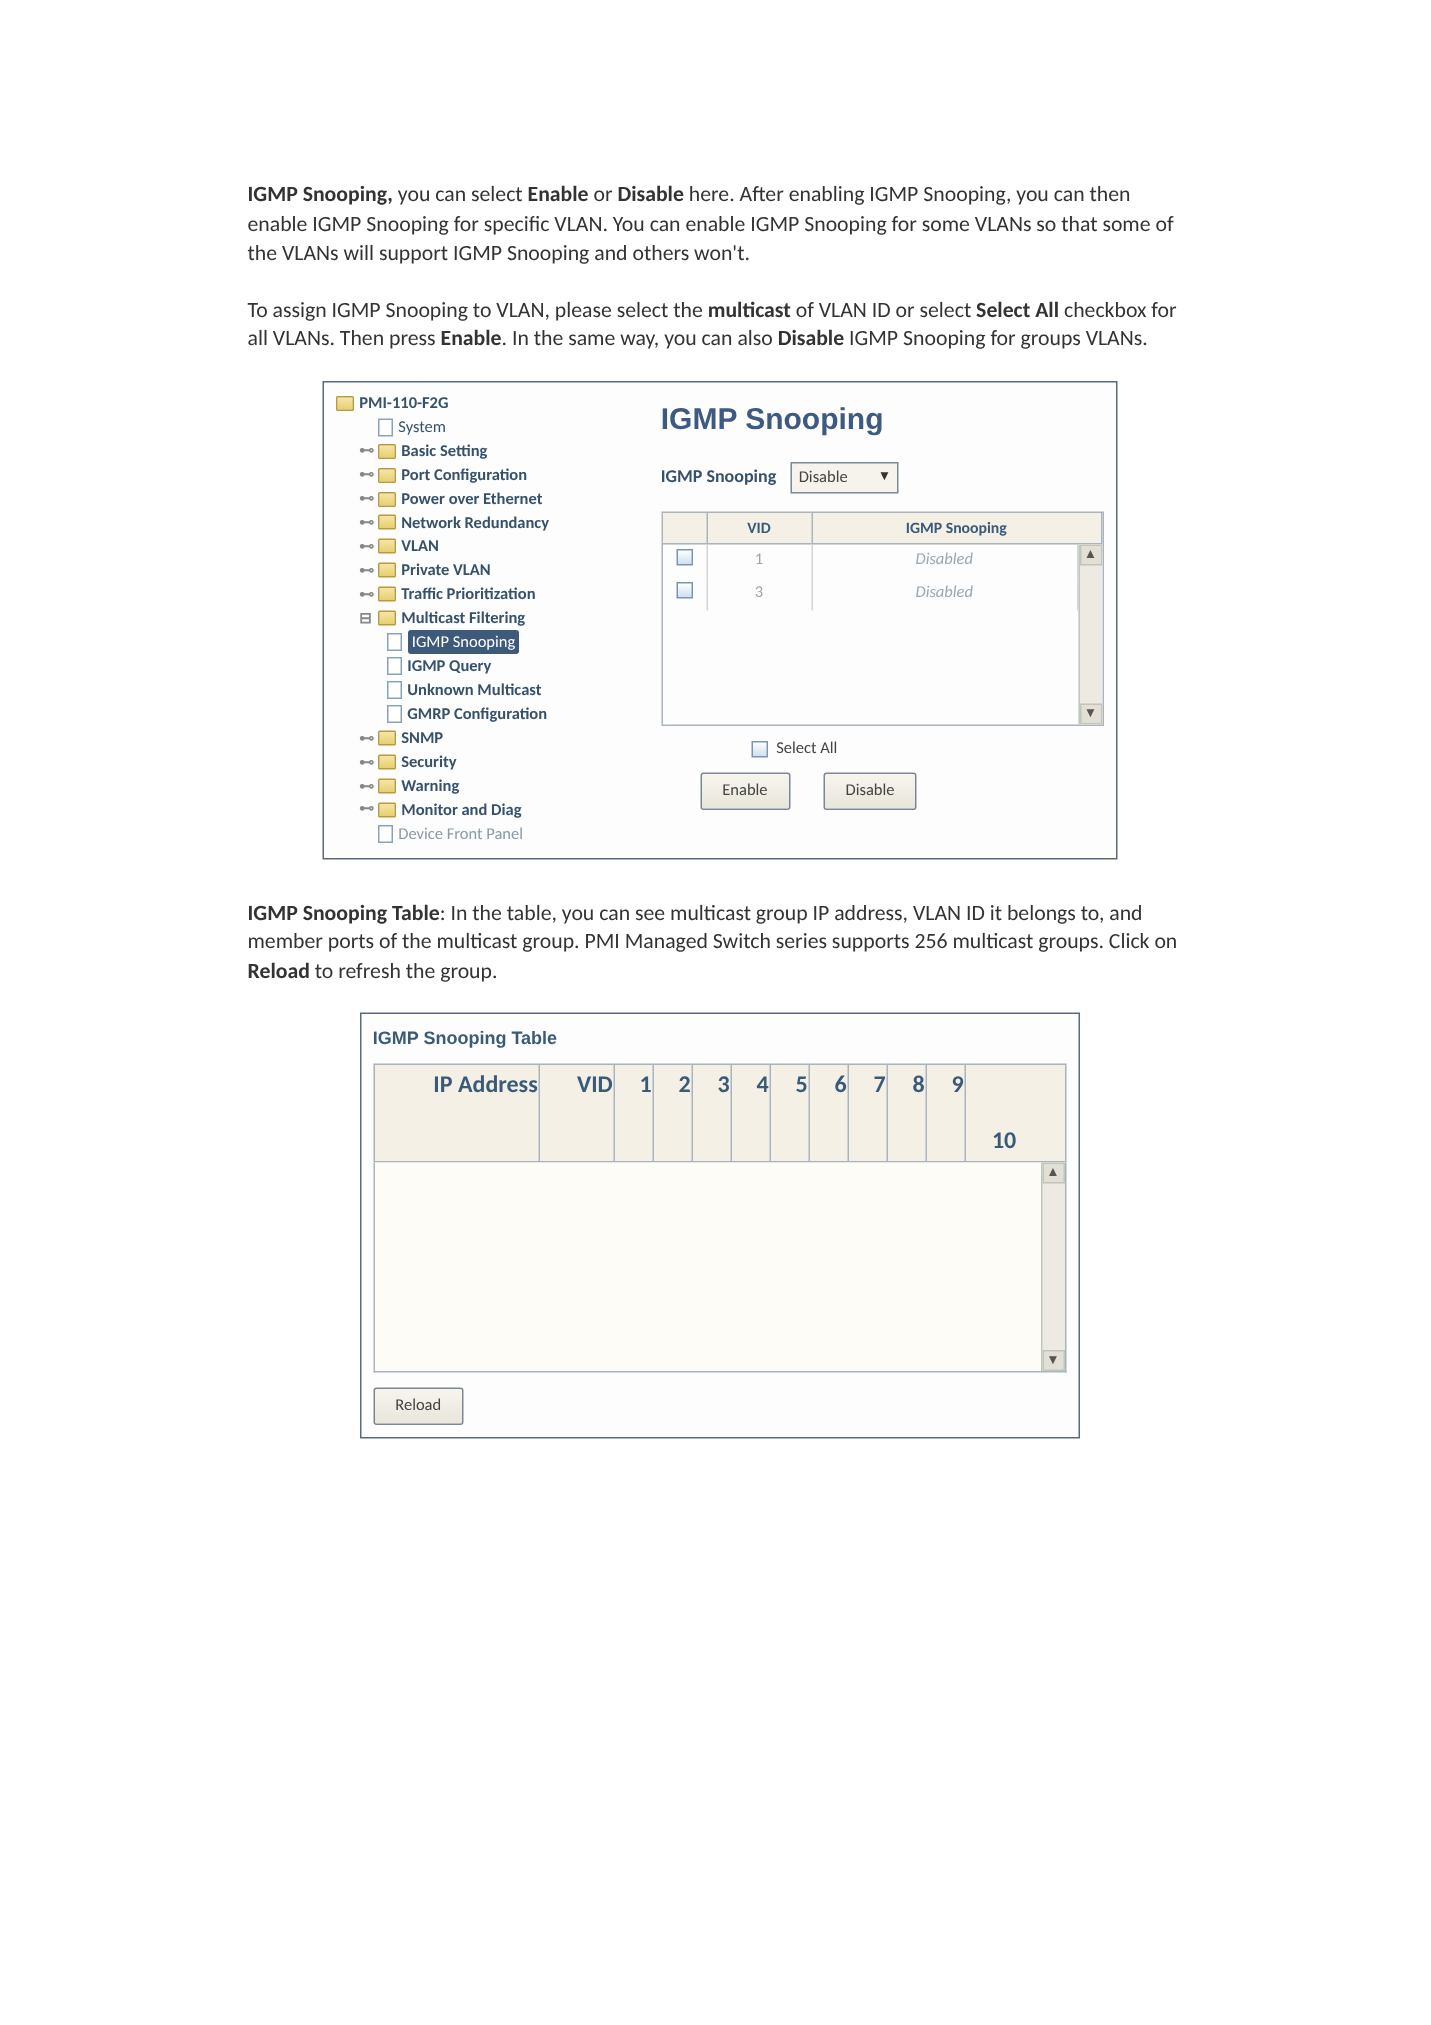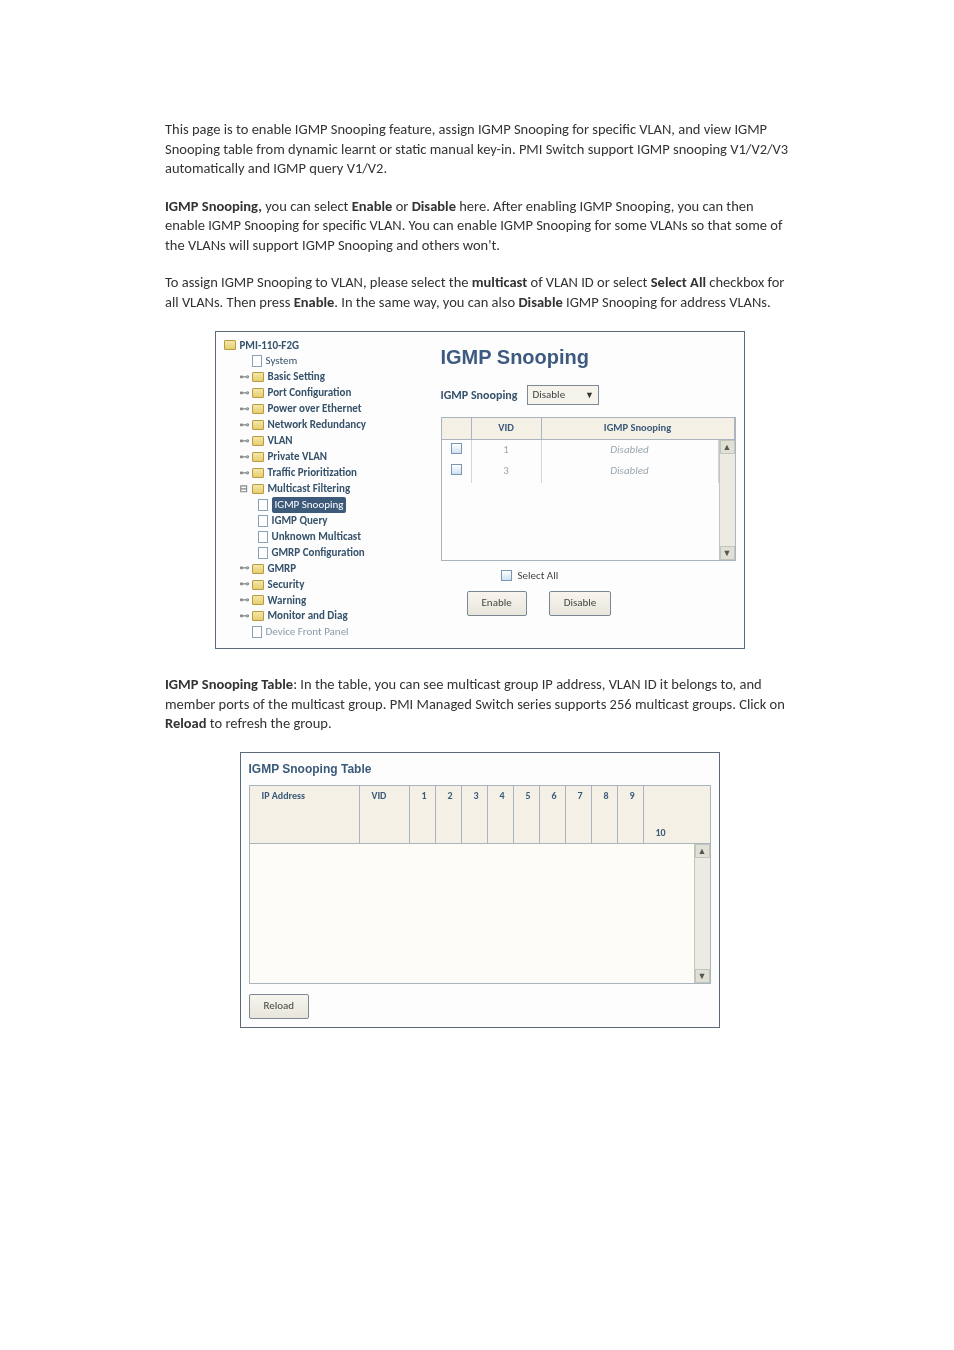--- a/index.html
+++ b/index.html
@@ -100,43 +100,42 @@
   }
   .vscroll .arrow { height: 14px; text-align: center; font-size: 9px; color: #555; background: #e2dfd5; border: 1px solid #bfc7bd; }
   .vlan-body-wrap { position: relative; height: 120px; padding-right: 16px; overflow: hidden; }
   .vlan-body { }
   .selall { margin-top: 8px; display: flex; align-items: center; gap: 6px; font-size: 11px; color: #444; padding-left: 60px; }
   .btnrow { display: flex; gap: 22px; margin-top: 8px; padding-left: 26px; }
 
   .shot2 { width: 480px; }
   .sub-title { color: #3a5a7a; font-weight: bold; font-size: 12px; font-family: Verdana, Arial, sans-serif; margin: 2px 0 8px 0; }
   .tbl2-head { display: flex; background: #f4f0e6; border: 1px solid #a9b4be; }
-  .tbl2-head .c { border-right: 1px solid #a9b4be; text-align: left; font-size: 10px; font-weight: bold; color: #3a5a7a; padding: 3px 12px; }
+  .tbl2-head .c { border-right: 1px solid #a9b4be; text-align: right; font-size: 16px; font-weight: bold; color: #3a5a7a; padding: 3px 0; }
   .tbl2-head .cip { width: 110px; }
   .tbl2-head .cvid { width: 50px; }
   .tbl2-head .cn { width: 26px; }
   .tbl2-head .cn-last { width: 34px; border-right: none; margin-top: 37px; }
   .tbl2-body {
     height: 140px; border: 1px solid #a9b4be; border-top: none;
     background: #fdfcf7; position: relative;
   }
   .tbl2-body .vscroll { }
 </style>
 </head>
 <body>
 
 <div class="page">
-  <p class="para">This page is to enable IGMP Snooping feature, assign IGMP Snooping for specific VLAN, and view IGMP Snooping table from dynamic learnt or static manual key-in. PMI Switch support IGMP snooping V1/V2/V3 automatically and IGMP query V1/V2.</p>
 
   <p class="para">
     <b>IGMP Snooping,</b><span> you can select </span><b>Enable</b><span> or </span><b>Disable</b><span> here. After enabling IGMP Snooping, you can then enable IGMP Snooping for specific VLAN. You can enable IGMP Snooping for some VLANs so that some of the VLANs will support IGMP Snooping and others won't.</span>
   </p>
 
   <p class="para">
-    <span>To assign IGMP Snooping to VLAN, please select the </span><b>multicast</b><span> of VLAN ID or select </span><b>Select All</b><span> checkbox for all VLANs. Then press </span><b>Enable</b><span>. In the same way, you can also </span><b>Disable</b><span> IGMP Snooping for address VLANs.</span>
+    <span>To assign IGMP Snooping to VLAN, please select the </span><b>multicast</b><span> of VLAN ID or select </span><b>Select All</b><span> checkbox for all VLANs. Then press </span><b>Enable</b><span>. In the same way, you can also </span><b>Disable</b><span> IGMP Snooping for groups VLANs.</span>
   </p>
 
   <div class="shot shot1">
     <div class="tree">
       <div class="node bold">
           <span class="folder-icon"></span>
           <span>PMI-110-F2G</span>
         </div>
       <div class="node lvl1">
           <span class="handle"></span>
@@ -195,21 +194,21 @@
           <span class="page-icon"></span>
           <span>Unknown Multicast</span>
         </div>
       <div class="node lvl2 bold">
           <span class="page-icon"></span>
           <span>GMRP Configuration</span>
         </div>
       <div class="node lvl1 bold">
           <span class="handle">⊷</span>
           <span class="folder-icon"></span>
-          <span>GMRP</span>
+          <span>SNMP</span>
         </div>
       <div class="node lvl1 bold">
           <span class="handle">⊷</span>
           <span class="folder-icon"></span>
           <span>Security</span>
         </div>
       <div class="node lvl1 bold">
           <span class="handle">⊷</span>
           <span class="folder-icon"></span>
           <span>Warning</span>

